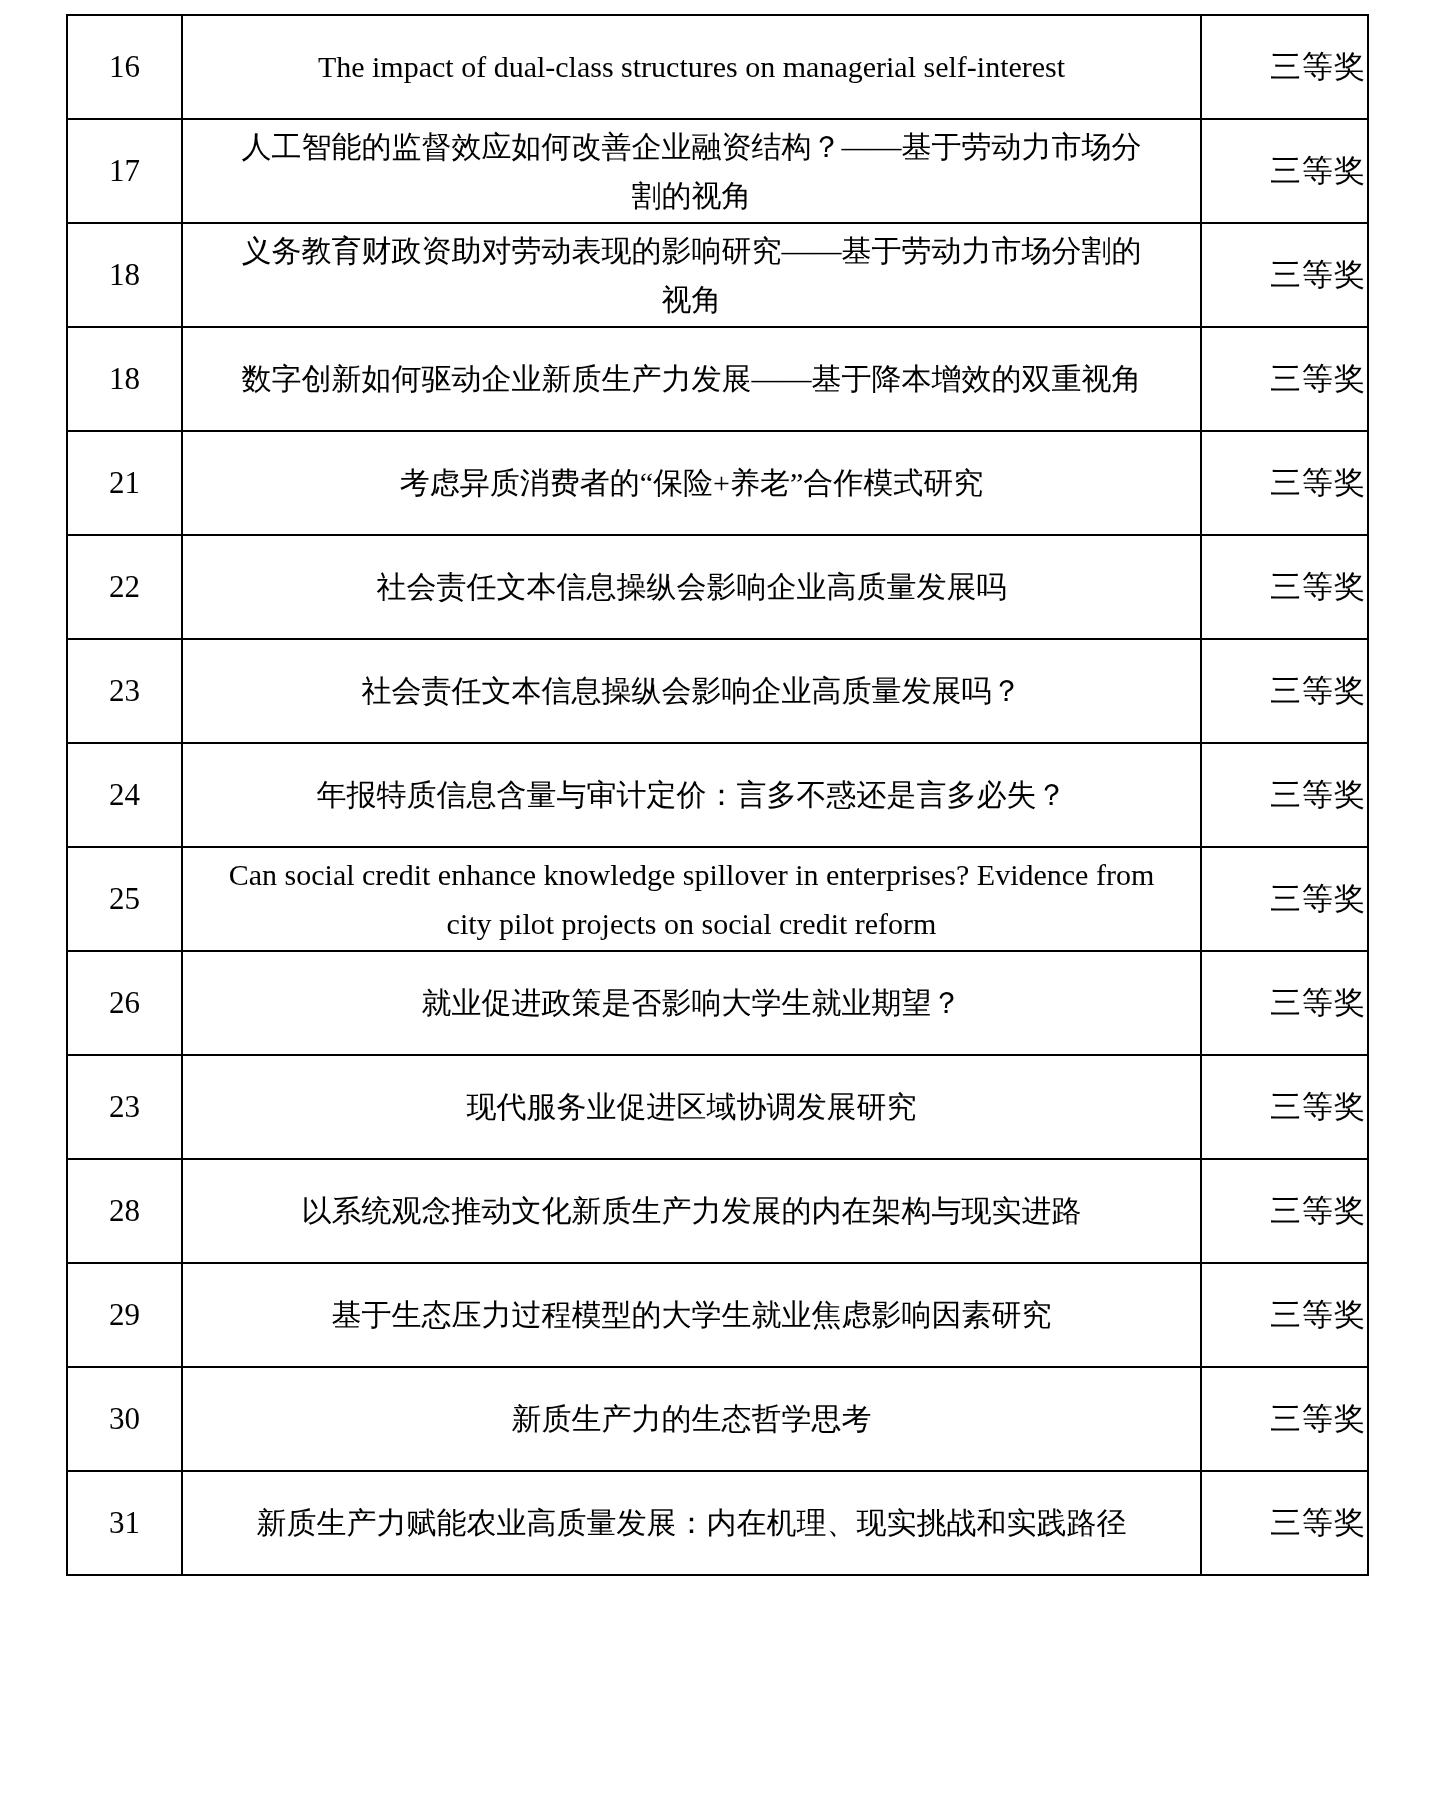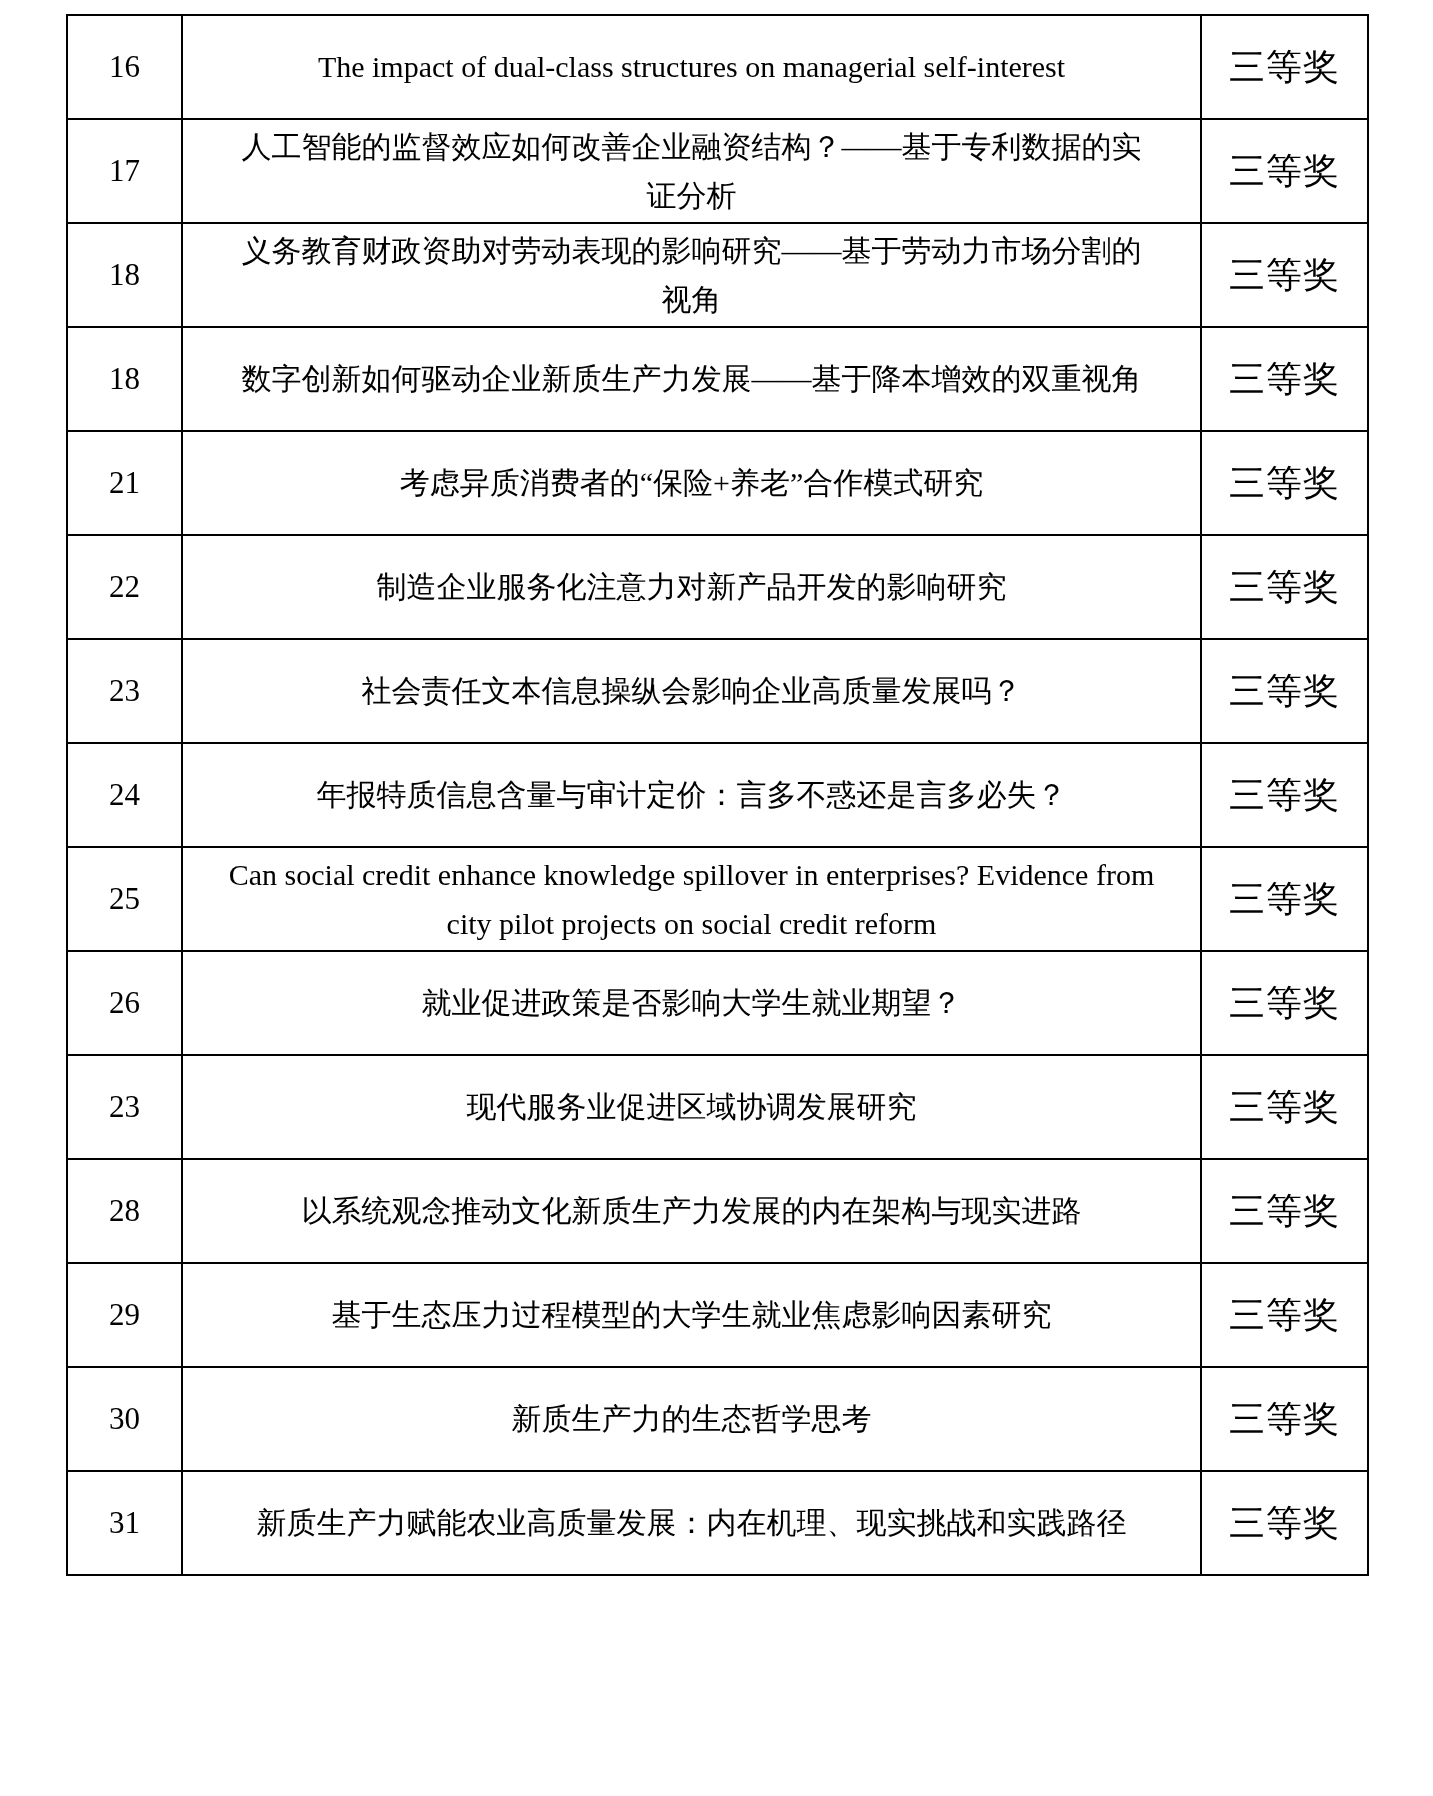--- a/index.html
+++ b/index.html
@@ -35,62 +35,63 @@
   td.col-no {
     font-size: 31px;
   }
   td.col-title {
     font-size: 30px;
     line-height: 1.65;
     padding: 0 45px;
     margin-left: 26px;
   }
   td.col-award {
-    font-size: 36px;
+    font-size: 31px;
     letter-spacing: 1px;
+    text-align: right;
   }
 </style>
 </head>
 <body>
 
 <table class="doc-table">
   <colgroup>
     <col style="width:115px">
     <col style="width:1019px">
     <col style="width:167px">
   </colgroup>
   <tbody>
     <tr>
       <td class="col-no">16</td>
       <td class="col-title">The impact of dual-class structures on managerial self-interest</td>
       <td class="col-award">三等奖</td>
     </tr>
     <tr>
       <td class="col-no">17</td>
-      <td class="col-title">人工智能的监督效应如何改善企业融资结构？——基于专利数据的实证分析</td>
+      <td class="col-title">人工智能的监督效应如何改善企业融资结构？——基于劳动力市场分割的视角</td>
       <td class="col-award">三等奖</td>
     </tr>
     <tr>
       <td class="col-no">18</td>
       <td class="col-title">义务教育财政资助对劳动表现的影响研究——基于劳动力市场分割的视角</td>
       <td class="col-award">三等奖</td>
     </tr>
     <tr>
       <td class="col-no">18</td>
       <td class="col-title">数字创新如何驱动企业新质生产力发展——基于降本增效的双重视角</td>
       <td class="col-award">三等奖</td>
     </tr>
     <tr>
       <td class="col-no">21</td>
       <td class="col-title">考虑异质消费者的“保险+养老”合作模式研究</td>
       <td class="col-award">三等奖</td>
     </tr>
     <tr>
       <td class="col-no">22</td>
-      <td class="col-title">制造企业服务化注意力对新产品开发的影响研究</td>
+      <td class="col-title">社会责任文本信息操纵会影响企业高质量发展吗</td>
       <td class="col-award">三等奖</td>
     </tr>
     <tr>
       <td class="col-no">23</td>
       <td class="col-title">社会责任文本信息操纵会影响企业高质量发展吗？</td>
       <td class="col-award">三等奖</td>
     </tr>
     <tr>
       <td class="col-no">24</td>
       <td class="col-title">年报特质信息含量与审计定价：言多不惑还是言多必失？</td>

